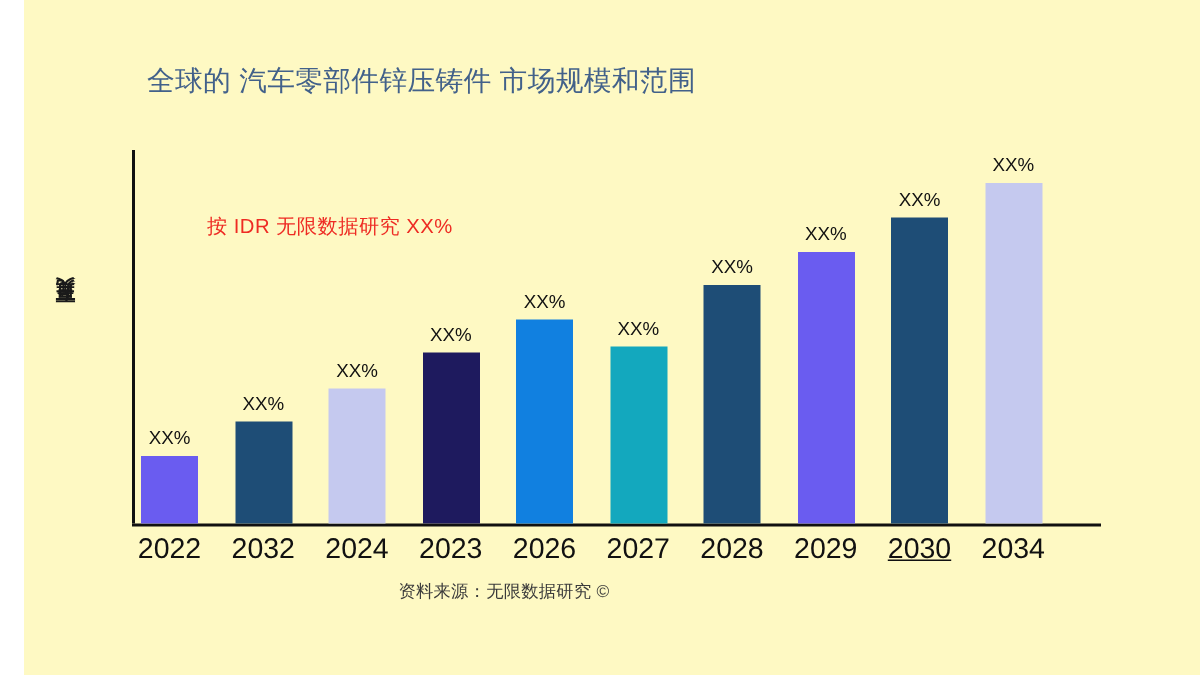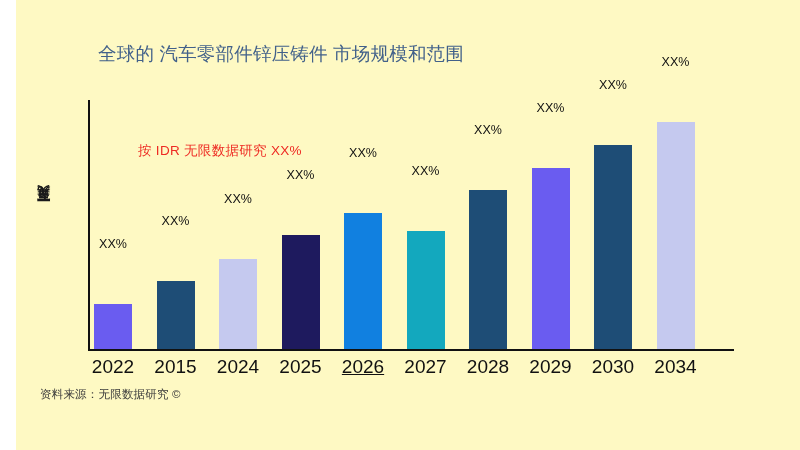--- a/index.html
+++ b/index.html
@@ -92,21 +92,20 @@
 
   
   .bar-group {
     position: absolute;
     bottom: 0;
     width: 38px;
     display: flex;
     flex-direction: column;
     align-items: center;
     justify-content: flex-end;
-    gap: 48px;
   }
   .bar-value-label {
     font-size: 12.5px;
     color: #111111;
     line-height: 1;
     margin-bottom: 6px;
     white-space: nowrap;
   }
   .bar-rect {
     width: 38px;
@@ -122,24 +121,24 @@
     font-size: 19px;
     color: #111111;
   }
 
   
   #source-note {
     position: absolute;
     left: 0;
     top: 387px;
     width: 640px;
+    text-align: center;
     font-size: 11.5px;
     color: #3b3b3b;
     letter-spacing: 0.2px;
-    padding-left: 24px;
   }
 </style>
 </head>
 <body>
 
 <div id="canvas">
 
   <div id="chart-title">全球的 汽车零部件锌压铸件 市场规模和范围</div>
 
   <div id="y-axis-label">百万美元</div>
@@ -188,26 +187,26 @@
         </div>
         <div class="bar-group" style="left: 568.5px;">
           <div class="bar-value-label">XX%</div>
           <div class="bar-rect" style="height: 227px; background: rgb(197, 201, 239);"></div>
         </div>
       </div>
   </div>
 
   <div id="x-ticks-container">
       <div class="x-tick" style="left: 62px;">2022</div>
-      <div class="x-tick" style="left: 124.5px;">2015</div>
+      <div class="x-tick" style="left: 124.5px;">2032</div>
       <div class="x-tick" style="left: 187px;">2024</div>
-      <div class="x-tick" style="left: 249.5px;">2025</div>
-      <div class="x-tick" style="left: 312px; text-decoration: underline;">2026</div>
+      <div class="x-tick" style="left: 249.5px;">2023</div>
+      <div class="x-tick" style="left: 312px;">2026</div>
       <div class="x-tick" style="left: 374.5px; text-align: center;">2027</div>
       <div class="x-tick" style="left: 437px;">2028</div>
       <div class="x-tick" style="left: 499.5px;">2029</div>
-      <div class="x-tick" style="left: 562px;">2030</div>
+      <div class="x-tick" style="left: 562px; text-decoration: underline;">2030</div>
       <div class="x-tick" style="left: 624.5px;">2034</div>
     </div>
 
   <div id="source-note">资料来源：无限数据研究 ©</div>
 
 </div>
 
 </body></html>

